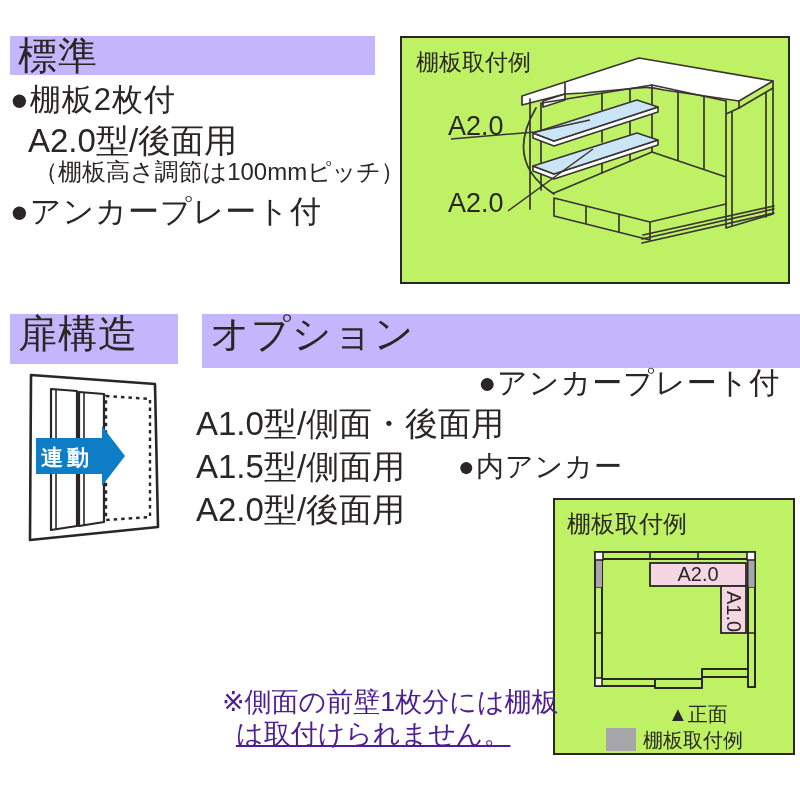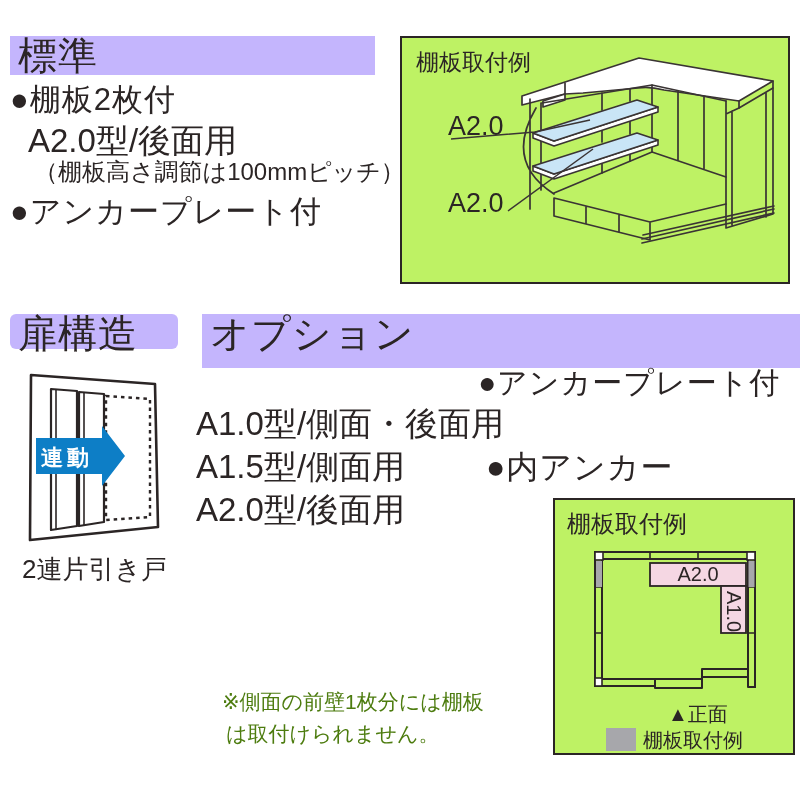--- a/index.html
+++ b/index.html
@@ -5,21 +5,21 @@
   html,body{margin:0;padding:0;background:#fff;}
   #canvas{position:relative;width:800px;height:800px;background:#fff;overflow:hidden;
           font-family:"Liberation Sans","DejaVu Sans",sans-serif;color:#2b2525;}
   .abs{position:absolute;}
   .bar{background:#c4b5fd;color:#2b2525;font-size:39px;line-height:39px;padding-left:8px;
        letter-spacing:1px;white-space:nowrap;}
   .item-lg{font-size:31px;line-height:36px;white-space:nowrap;letter-spacing:1px;}
   .item-md{font-size:33px;line-height:30px;white-space:nowrap;}
   .item-sm{font-size:24px;line-height:29px;white-space:nowrap;}
   .diag-box{border:2px solid #2b2525;background:#bef264;}
-  .note{color:#4d7c0f;font-size:21px;line-height:32px;white-space:nowrap;}
+  .note{color:#4c1d95;font-size:27px;line-height:32px;white-space:nowrap;}
   .legend-sm{font-size:20px;line-height:24px;white-space:nowrap;}
   svg text{font-family:"Liberation Sans","DejaVu Sans",sans-serif;}
 </style>
 </head>
 <body>
 
 <div id="canvas">
 
   <div class="abs bar" style="left:10px;top:36px;width:357px;height:39px;">標準</div>
   <div class="abs item-lg" style="left:10px;top:82px;">●棚板2枚付</div>
@@ -60,46 +60,45 @@
       <g stroke="#3a3434" stroke-width="1.5" fill="none">
         <path d="M49,101 L133,94 L188,82"></path>
         <path d="M106,173 L191,111"></path>
       </g>
       <text x="14" y="32" font-size="23" fill="#2b2525">棚板取付例</text>
       <text x="46" y="97" font-size="27" fill="#2b2525">A2.0</text>
       <text x="46" y="174" font-size="27" fill="#2b2525">A2.0</text>
     </svg>
   </div>
 
-  <div class="abs bar" style="left:10px;top:314px;width:160px;height:35px;border-radius:6px;">扉構造</div>
+  <div class="abs bar" style="left:10px;top:314px;width:160px;height:50px;">扉構造</div>
 
   <div class="abs" style="left:28px;top:368px;width:135px;height:185px;">
     <svg width="135" height="185" viewBox="0 0 135 185">
       <path d="M3,7 L127,16 L130,159 L2,172 Z" fill="#fff" stroke="#2b2525" stroke-width="2.6" stroke-linejoin="round"></path>
       <g stroke="#2b2525" fill="#fff" stroke-linejoin="round">
         <path d="M23,21 L49,23 L49,158 L23,162 Z" stroke-width="2.2"></path>
         <path d="M28,21.5 L28,161" stroke-width="1.6" fill="none"></path>
         <path d="M51,24 L76,26 L76,154 L51,158 Z" stroke-width="2.2"></path>
         <path d="M56,24.5 L56,157" stroke-width="1.6" fill="none"></path>
       </g>
       <path d="M78,28 L122,31 L122,149 L78,152 Z" fill="none" stroke="#2b2525" stroke-width="2.4" stroke-dasharray="3.5 4"></path>
       <polygon points="8,70 74,70 74,58 97,88 74,118 74,106 8,106" fill="#0d7ec6"></polygon>
       <text x="13" y="97" font-size="22" font-weight="bold" fill="#fff" letter-spacing="4">連動</text>
     </svg>
   </div>
-  <div class="abs item-md" style="left:22px;top:554px;font-size:26px;">2連片引き戸</div>
 
   <div class="abs bar" style="left:202px;top:314px;width:598px;height:54px;">オプション</div>
 
   <div class="abs item-md" style="left:196px;top:409px;">A1.0型/側面・後面用</div>
   <div class="abs item-md" style="left:196px;top:452px;">A1.5型/側面用</div>
   <div class="abs item-md" style="left:196px;top:495px;">A2.0型/後面用</div>
 
   <div class="abs item-lg" style="left:478px;top:365px;font-size:30px;">●アンカープレート付</div>
-  <div class="abs item-lg" style="left:486px;top:449px;font-size:32px;">●内アンカー</div>
+  <div class="abs item-lg" style="left:458px;top:449px;font-size:28px;">●内アンカー</div>
 
   <div class="abs diag-box" style="left:553px;top:498px;width:238px;height:253px;">
     <div class="abs" style="left:12px;top:8px;font-size:24px;white-space:nowrap;">棚板取付例</div>
     <svg class="abs" style="left:0;top:48px;" width="238" height="145" viewBox="0 0 238 145">
       <g stroke="#2b2525" stroke-width="2" fill="none" stroke-linejoin="round" stroke-linecap="square">
         <path d="M40,4 L200,4 M40,4 L40,138 M200,4 L200,139"></path>
         <path d="M47,11 L193,11 M47,11 L47,131 M193,11 L193,121"></path>
         <path d="M40,138 L100,138 M47,131 L100,131"></path>
         <path d="M100,131 L147,131 L147,140 L100,140 L100,131"></path>
         <path d="M147,121 L193,121 L193,129 L147,129 Z M147,129 L147,131"></path>
@@ -118,16 +117,16 @@
       <text x="143" y="33" font-size="20" fill="#2b2525" text-anchor="middle">A2.0</text>
       <text transform="translate(172,43) rotate(90)" font-size="20" fill="#2b2525">A1.0</text>
     </svg>
     <div class="abs legend-sm" style="left:84px;top:202px;margin-left:29px;">▲正面</div>
     <div class="abs" style="left:51px;top:228px;width:30px;height:23px;background:#a7a7ab;"></div>
     <div class="abs legend-sm" style="left:88px;top:228px;">棚板取付例</div>
   </div>
 
   <div class="abs note" style="left:222px;top:686px;">
     <div>※側面の前壁1枚分には棚板</div>
-    <div style="margin-left:4px;">は取付けられません。</div>
+    <div style="margin-left:14px;text-decoration:underline;">は取付けられません。</div>
   </div>
 
 </div>
 
 </body></html>

